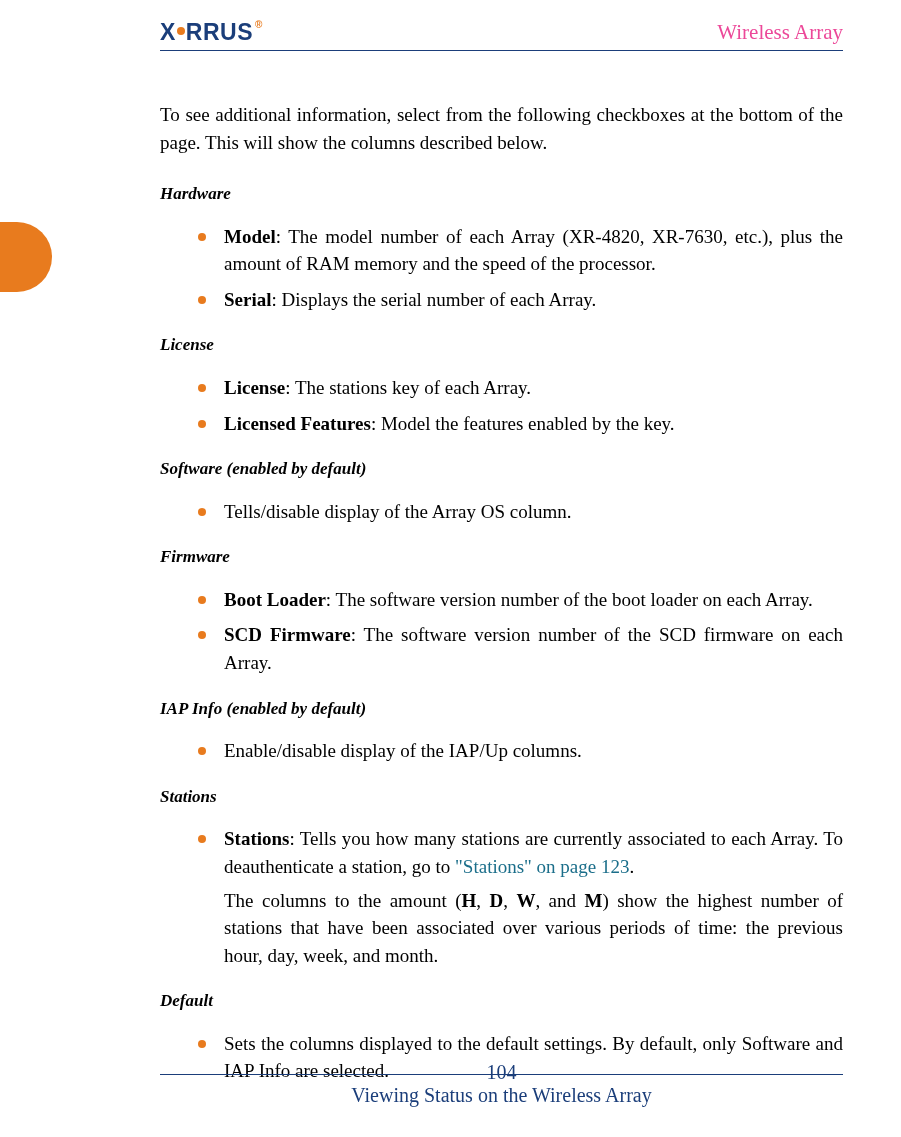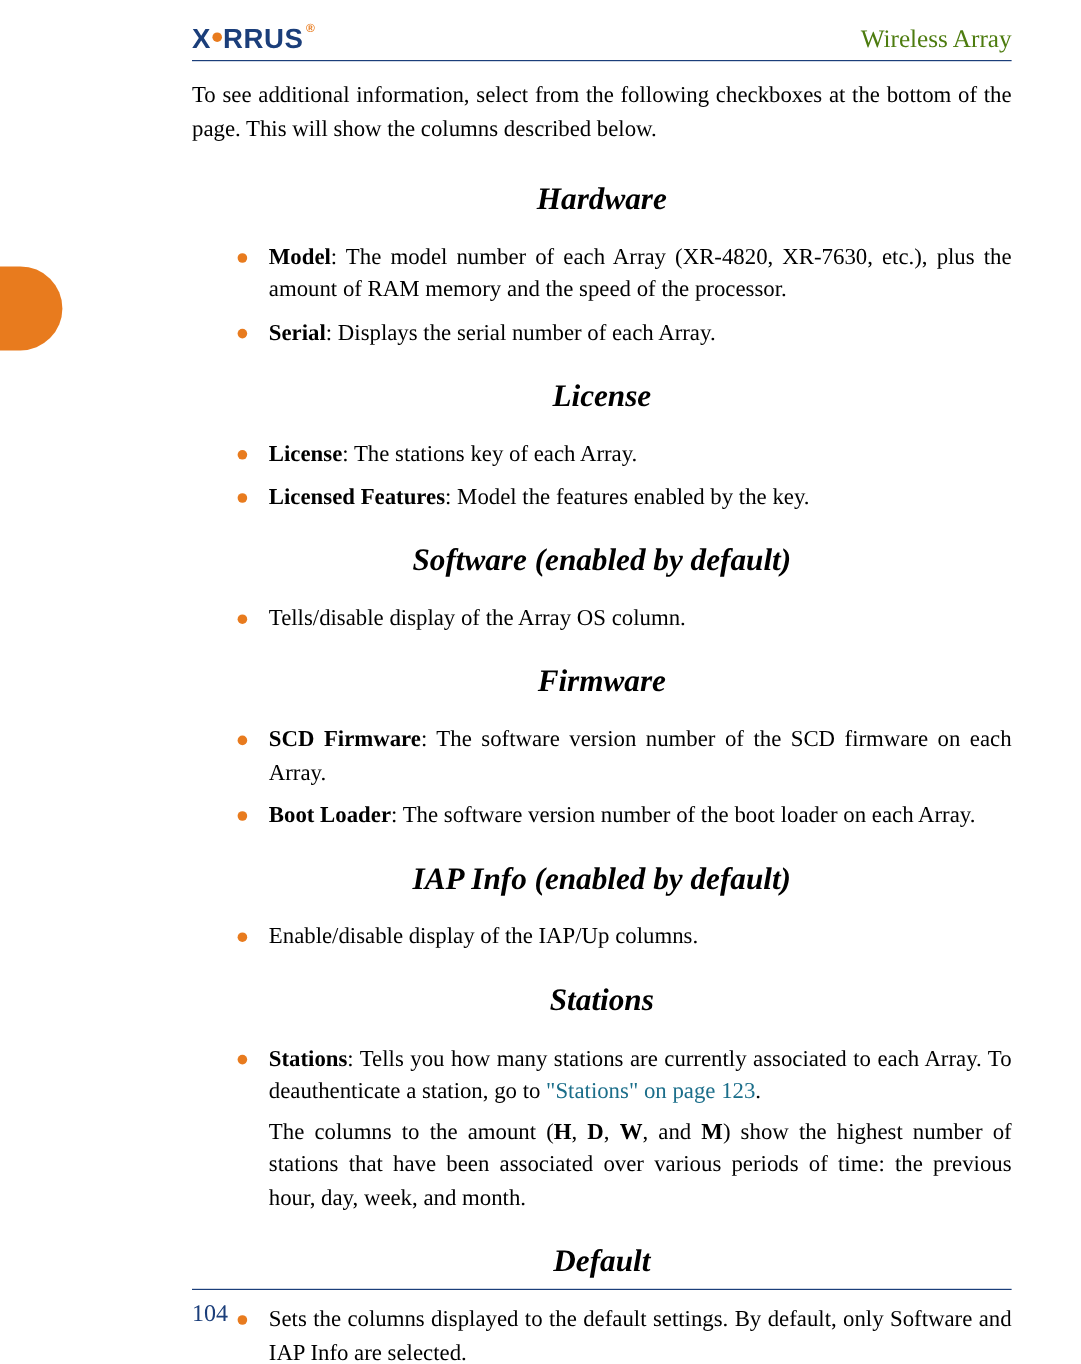--- a/index.html
+++ b/index.html
@@ -47,21 +47,21 @@
     }
     .logo-reg {
       font-size: 10px;
       color: #e87b1e;
       vertical-align: super;
       margin-left: 2px;
       position: relative;
       top: -8px;
     }
     .doc-title {
-      color: #4d7c0f;
+      color: #ec4899;
       font-size: 21px;
       font-family: Georgia, serif;
     }
     .header-rule {
       position: absolute;
       top: 50px;
       left: 160px;
       right: 58px;
       border: none;
       border-top: 1px solid #1b3e7a;
@@ -80,28 +80,28 @@
       top: 66px;
       left: 160px;
       right: 58px;
       font-size: 19px;
       line-height: 1.45;
       color: #000;
     }
     .intro {
       text-align: justify;
       margin-bottom: 26px;
+      margin-top: 35px;
     }
     .section-title {
       font-style: italic;
       font-weight: bold;
       margin-bottom: 8px;
       margin-top: 20px;
-      font-size: 26px;
-      text-align: center;
+      font-size: 17px;
     }
     ul {
       list-style: none;
       padding-left: 38px;
       margin-bottom: 8px;
       margin-top: 16px;
     }
     li {
       position: relative;
       padding-left: 26px;
@@ -139,20 +139,21 @@
     .footer {
       position: absolute;
       bottom: 30px;
       left: 160px;
       right: 58px;
       display: flex;
       justify-content: space-between;
       align-items: center;
       font-size: 20px;
       color: #1b3e7a;
+      flex-direction: column;
     }
   </style>
 </head>
 <body>
 
 <div class="header">
   <div class="logo">
     <span class="logo-text">
       <span>X</span>
         <span class="logo-dot"></span>
@@ -181,22 +182,22 @@
     <li><span class="term">Licensed Features</span><span>: Model the features enabled by the key.</span></li>
   </ul>
 
   <div class="section-title">Software (enabled by default)</div>
   <ul>
     <li><span>Tells/disable display of the Array OS column.</span></li>
   </ul>
 
   <div class="section-title">Firmware</div>
   <ul>
+    <li><span class="term">Boot Loader</span><span>: The software version number of the boot loader on each Array.</span></li>
     <li><span class="term">SCD Firmware</span><span>: The software version number of the SCD firmware on each Array.</span></li>
-    <li><span class="term">Boot Loader</span><span>: The software version number of the boot loader on each Array.</span></li>
   </ul>
 
   <div class="section-title">IAP Info (enabled by default)</div>
   <ul>
     <li><span>Enable/disable display of the IAP/Up columns.</span></li>
   </ul>
 
   <div class="section-title">Stations</div>
   <ul>
     <li>
@@ -207,13 +208,14 @@
 
   <div class="section-title">Default</div>
   <ul>
     <li><span>Sets the columns displayed to the default settings. By default, only Software and IAP Info are selected.</span></li>
   </ul>
 </div>
 
 <hr class="footer-rule">
 <div class="footer">
   <span>104</span>
+  <span>Viewing Status on the Wireless Array</span>
 </div>
 
 </body></html>

